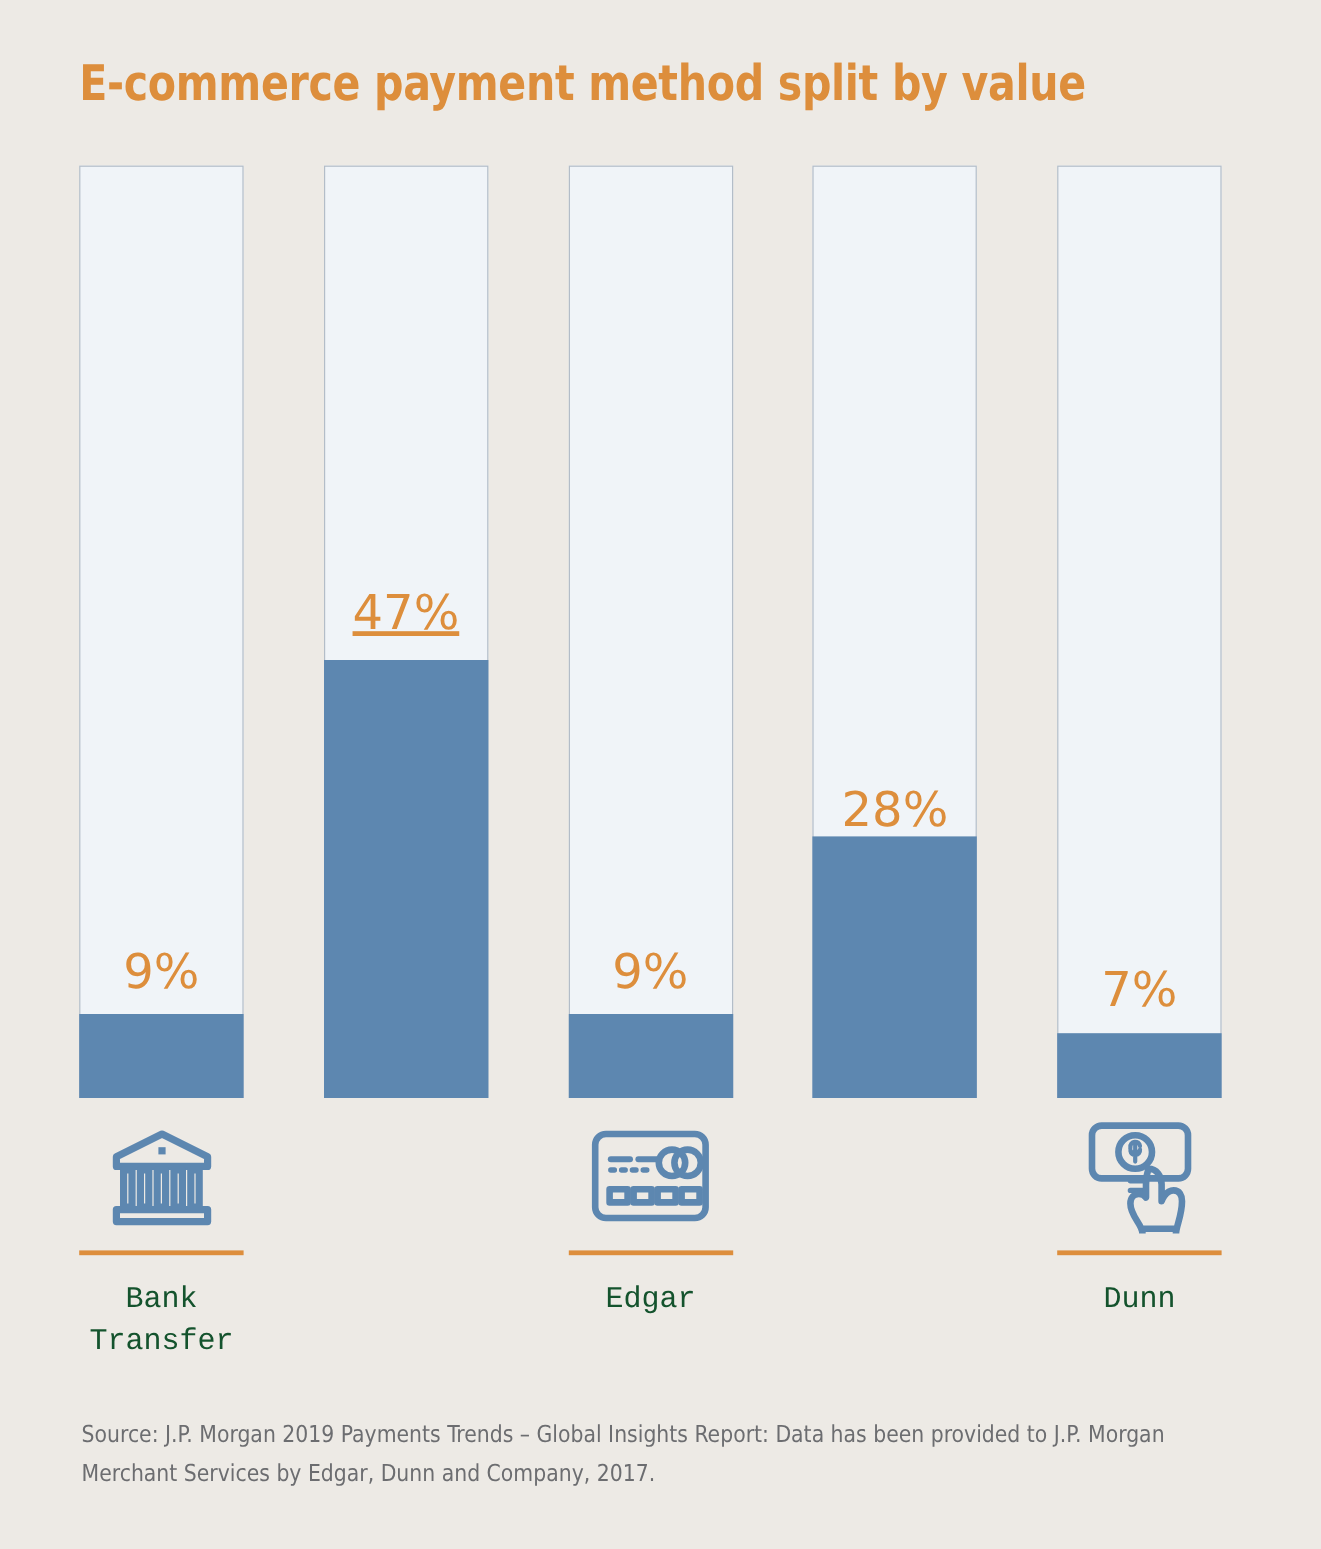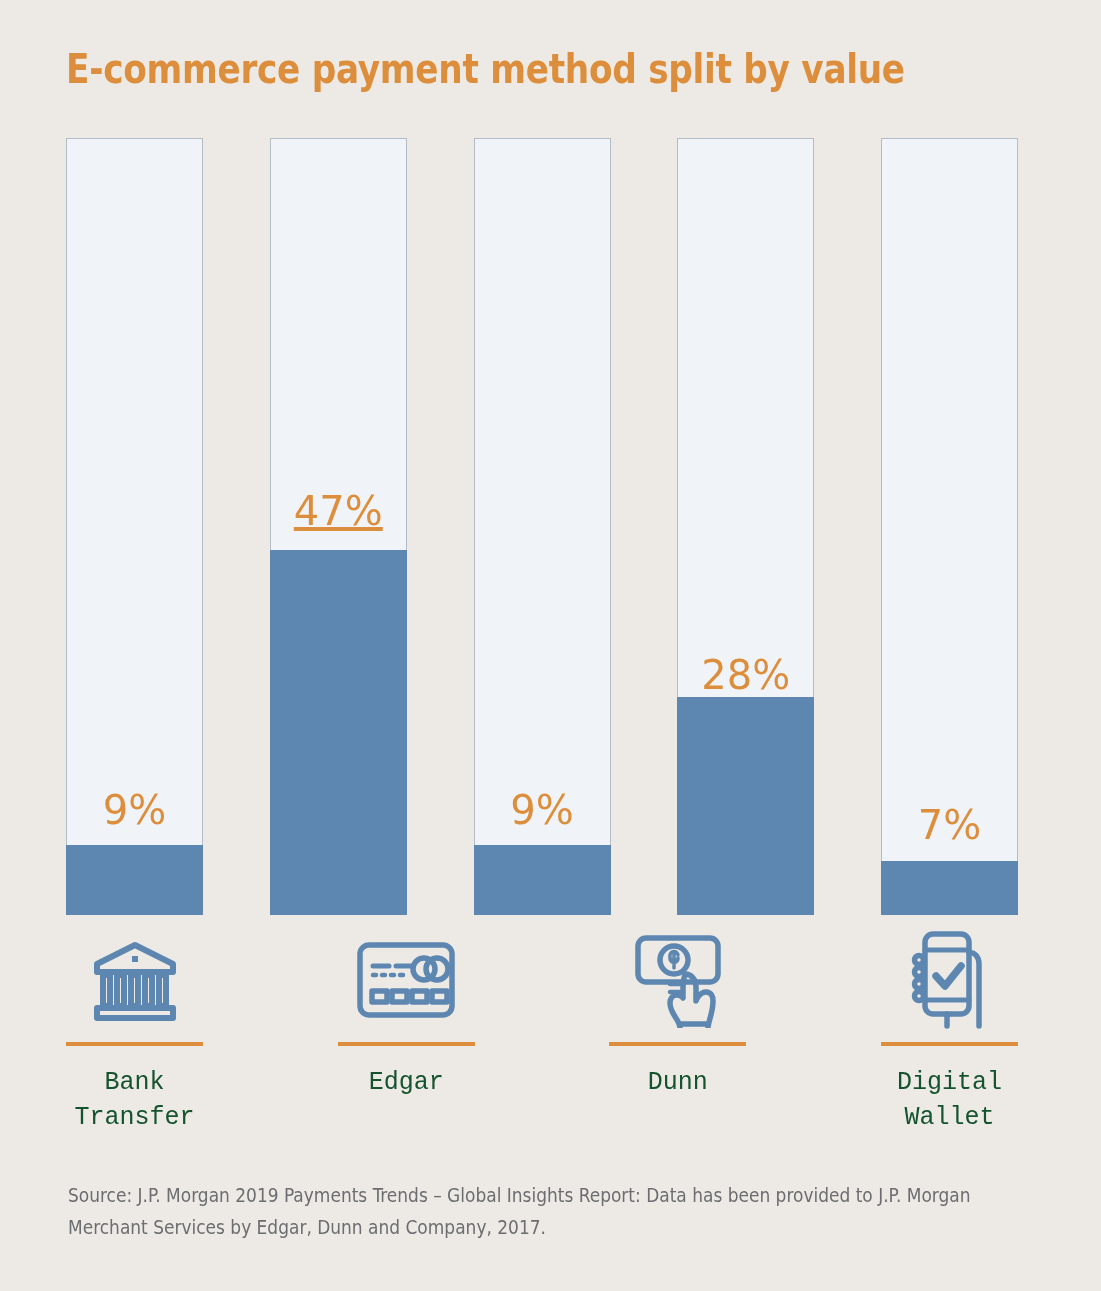--- a/index.html
+++ b/index.html
@@ -227,37 +227,19 @@
           <circle cx="45" cy="28" r="14"></circle>
           <path d="M45 20 v16 M49 23 a4 4 0 0 0 -8 1 a4 4 0 0 0 8 2 a4 4 0 0 1 -8 1" stroke-width="3.5"></path>
           <path d="M41 52 h12 M41 60 h10" stroke-width="4.5"></path>
           <path d="M56 42 c7 0 11 6 11 13 v14 c0 0 3 -9 10 -9 c5 0 7 4 7 9 c0 12 -5 21 -5 27 v-4 h-28 v4 c0 -8 -10 -14 -10 -25 c0 -5 3 -8 7 -8 c4 0 6 3 6 3 v-11 c0 -7 2 -13 2 -13 z"></path>
         </svg>
       </div>
       <div class="legend-rule"></div>
       <div class="legend-label">Dunn</div>
     </div>
 
-    <div class="legend-col">
-      <div class="legend-icon">
-        <svg width="92" height="100" viewBox="0 0 92 100" fill="none" stroke="#5d87b0" stroke-width="5.5" stroke-linejoin="round" stroke-linecap="round">
-          <rect x="22" y="4" width="44" height="80" rx="8"></rect>
-          <path d="M22 20 H66 M22 70 H66" stroke-width="5"></path>
-          <path d="M33 46 L42 56 L58 36" stroke-width="7.5"></path>
-          <circle cx="16" cy="30" r="4.5"></circle>
-          <circle cx="16" cy="42" r="4.5"></circle>
-          <circle cx="16" cy="54" r="4.5"></circle>
-          <circle cx="16" cy="66" r="4.5"></circle>
-          <path d="M44 84 v12"></path>
-          <path d="M76 96 V34 c0 -8 -5 -12 -10 -11"></path>
-        </svg>
-      </div>
-      <div class="legend-rule"></div>
-      <div class="legend-label">Digital
-Wallet</div>
-    </div>
 
 
   </div>
 
   <div class="source">Source: J.P. Morgan 2019 Payments Trends – Global Insights Report: Data has been provided to J.P. Morgan Merchant Services by Edgar, Dunn and Company, 2017.</div>
 
 </div>
 
 </body></html>

